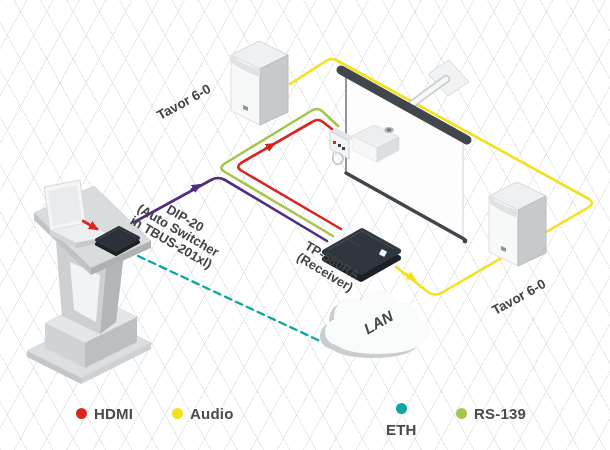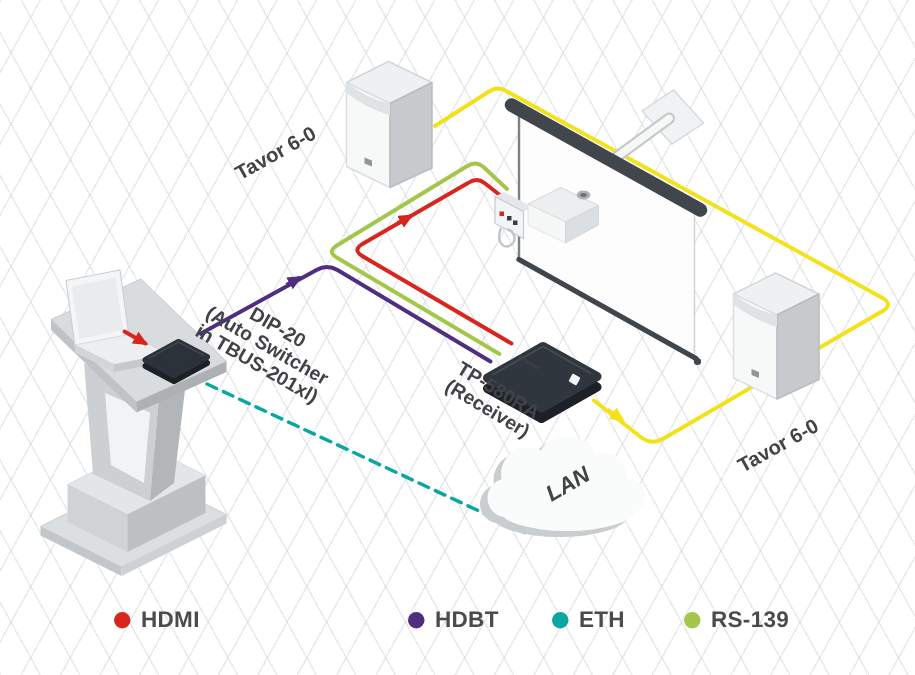--- a/index.html
+++ b/index.html
@@ -177,25 +177,25 @@
     <text text-anchor="middle" font-size="13" y="0">TP-580RA</text>
     <text text-anchor="middle" font-size="13" y="14">(Receiver)</text>
   </g>
 </svg>
 
   <div class="legend">
     <div class="legend-item" style="left:76px;">
       <span class="legend-dot" style="background-color: rgb(216, 38, 31);"></span>
       <span class="legend-label">HDMI</span>
     </div>
-    <div class="legend-item" style="left:272px;">
-      <span class="legend-dot" style="background-color: rgb(79, 45, 127);"></span>
-      <span class="legend-label">HDBT</span>
-    </div>
-    <div class="legend-item" style="left:368px;">
+    <div class="legend-item" style="left:172px;">
+      <span class="legend-dot" style="background-color: rgb(243, 225, 26);"></span>
+      <span class="legend-label">Audio</span>
+    </div>
+    <div class="legend-item" style="left:386px;flex-direction:column;">
       <span class="legend-dot" style="background-color: rgb(10, 166, 162);"></span>
       <span class="legend-label">ETH</span>
     </div>
     <div class="legend-item" style="left:456px;">
       <span class="legend-dot" style="background-color: rgb(164, 198, 74);"></span>
       <span class="legend-label">RS-139</span>
     </div>
   </div>
 </div>
 

